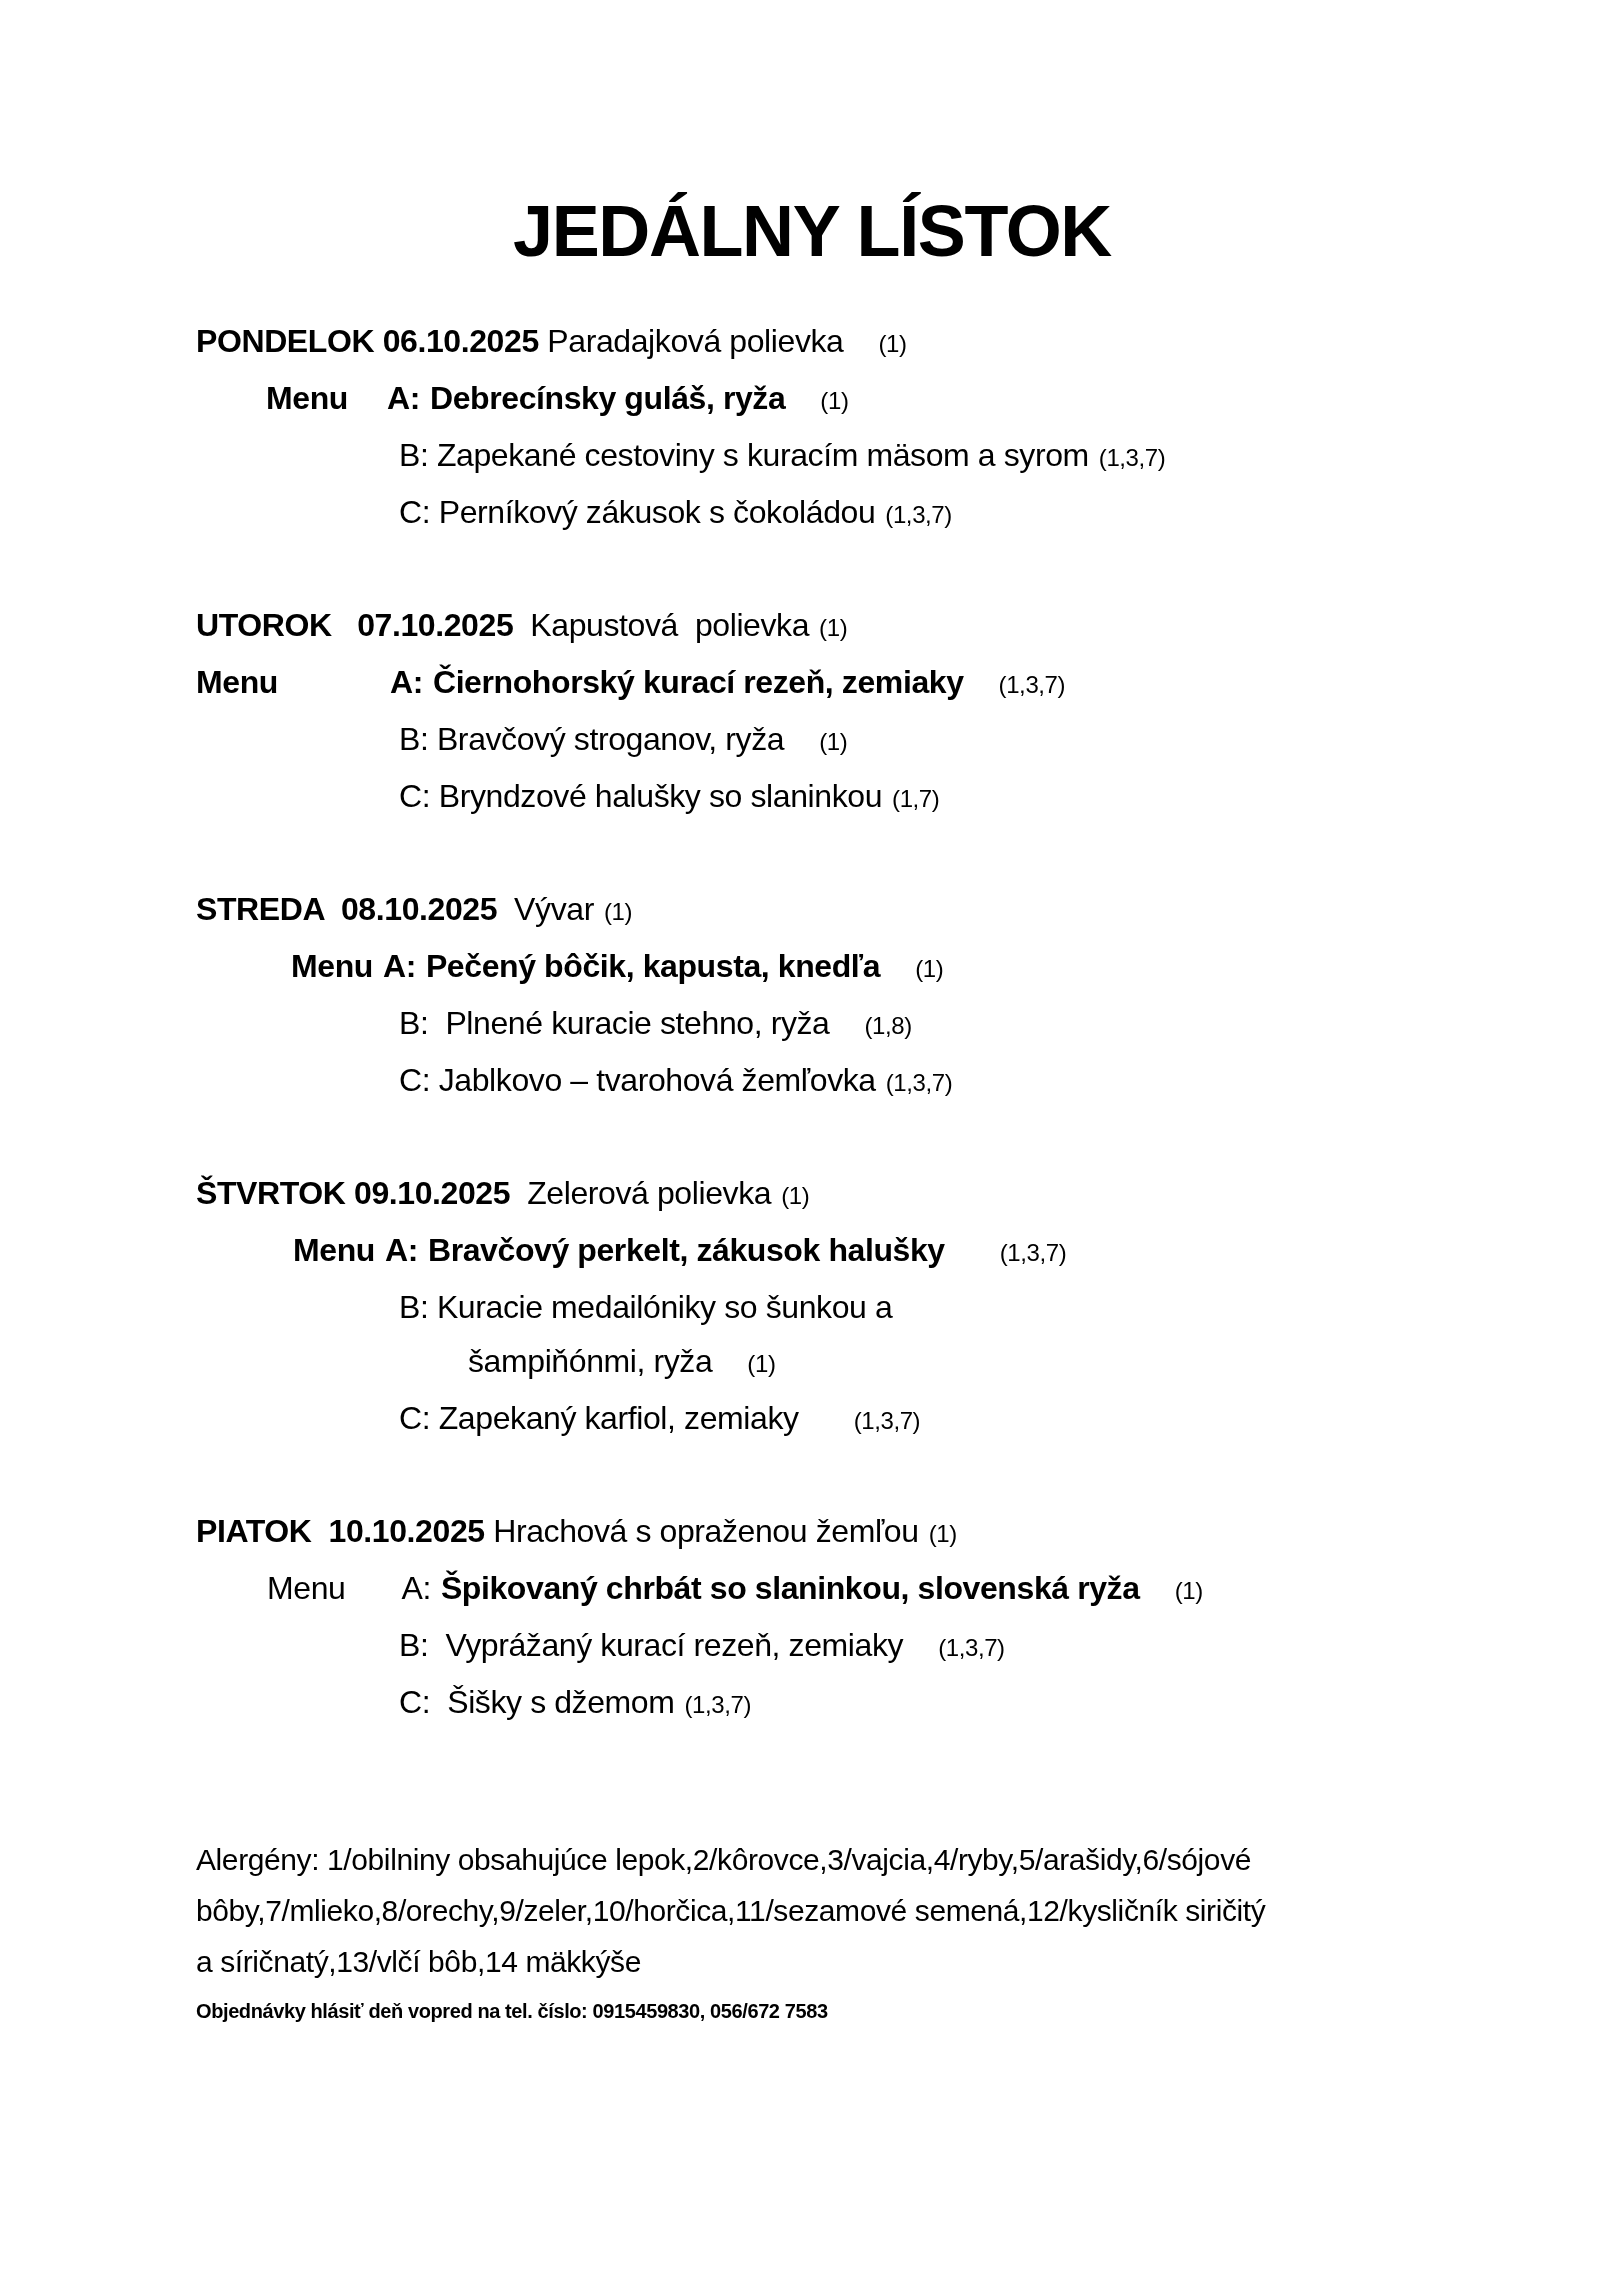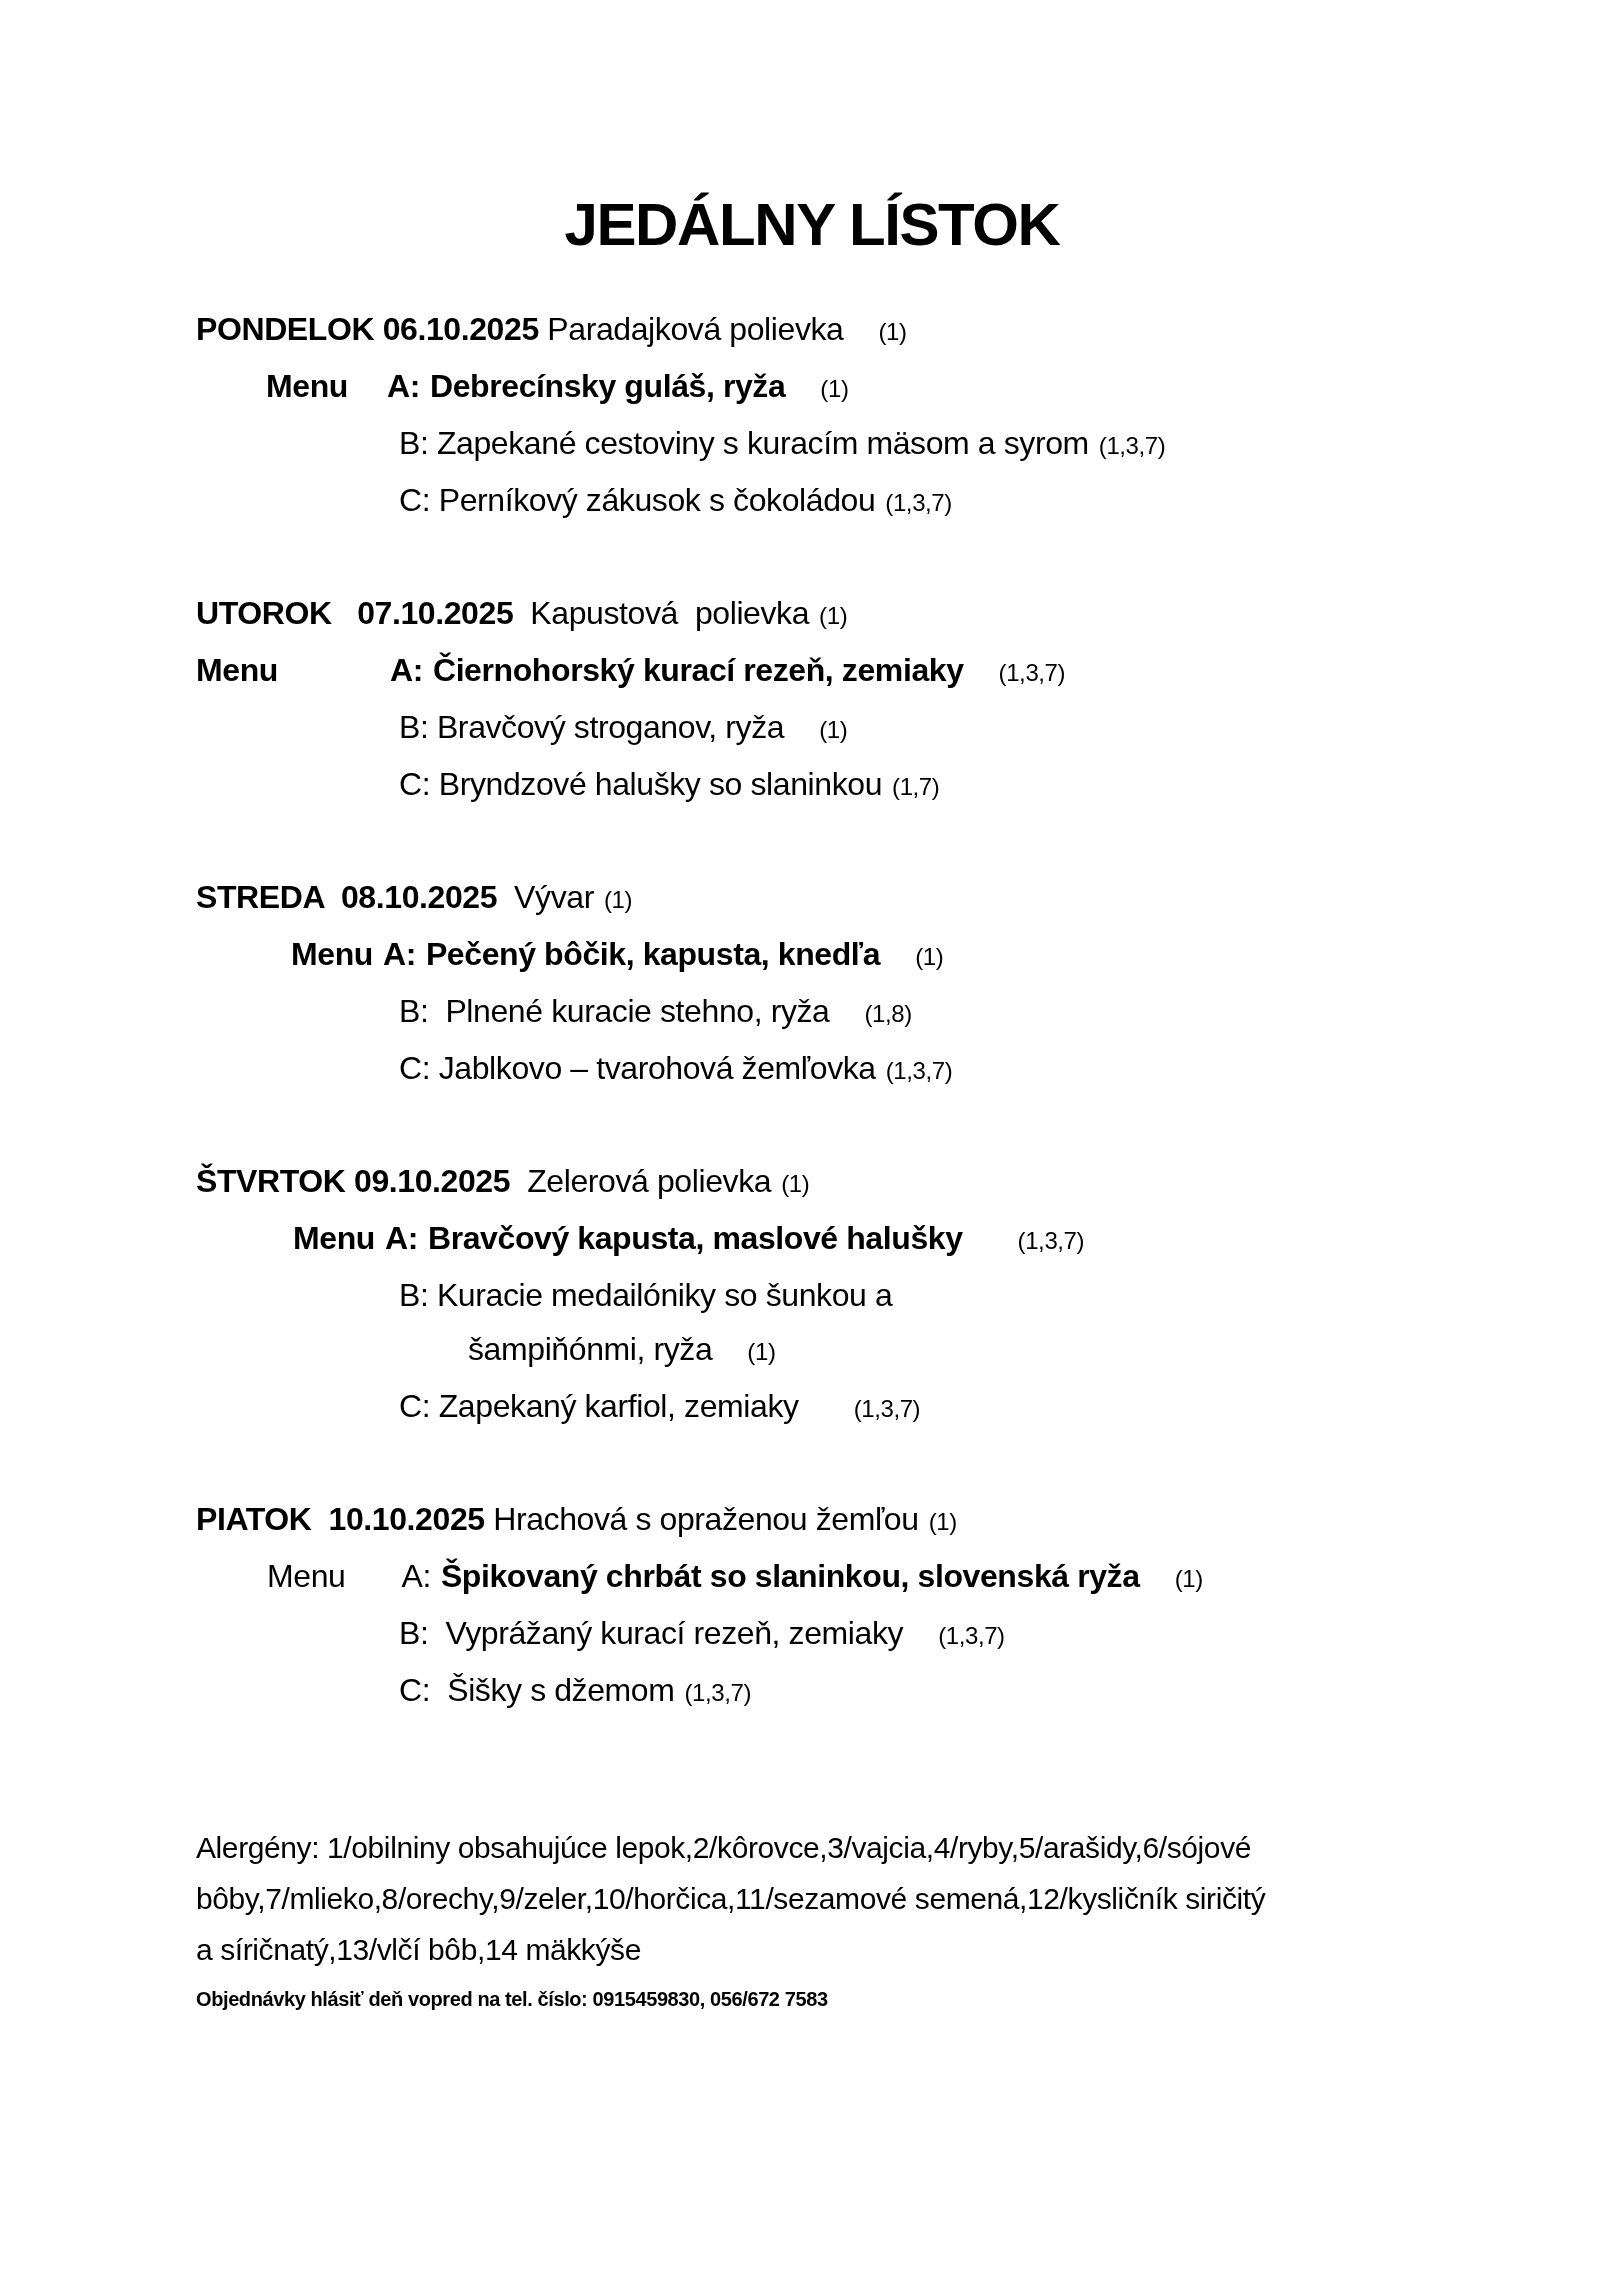--- a/index.html
+++ b/index.html
@@ -10,21 +10,21 @@
     background: #ffffff;
     color: #000000;
     font-family: "Liberation Sans", "DejaVu Sans", sans-serif;
     overflow: hidden;
   }
   .t { white-space: pre-wrap; }
   .b { font-weight: 700; }
   .title {
     padding-top: 195px;
     text-align: center;
-    font-size: 60px;
+    font-size: 72px;
     font-weight: 700;
     letter-spacing: -1.4px;
     line-height: 1;
   }
   .content {
     margin-left: 196px;
     margin-right: 113px;
     font-size: 32px;
     line-height: 54px;
     letter-spacing: -0.4px;
@@ -109,21 +109,21 @@
       <div class="line item">
         <span class="t">C: Jablkovo – tvarohová žemľovka</span><span class="alg t">(1,3,7)</span>
       </div>
     </div>
 
     <div class="day day-3">
       <div class="line">
         <span class="b t">ŠTVRTOK 09.10.2025</span><span class="t">  Zelerová polievka</span><span class="alg t">(1)</span>
       </div>
       <div class="line">
-        <span class="menu-label t">Menu</span><span class="a-label t">A:</span><span class="a-text t">Bravčový kapusta, maslové halušky</span><span class="alg alg-xwide t">(1,3,7)</span>
+        <span class="menu-label t">Menu</span><span class="a-label t">A:</span><span class="a-text t">Bravčový perkelt, zákusok halušky</span><span class="alg alg-xwide t">(1,3,7)</span>
       </div>
       <div class="line item">
         <span class="t">B: Kuracie medailóniky so šunkou a</span>
       </div>
       <div class="line item-cont">
         <span class="t">šampiňónmi, ryža</span><span class="alg alg-wide t">(1)</span>
       </div>
       <div class="line item">
         <span class="t">C: Zapekaný karfiol, zemiaky</span><span class="alg alg-xwide t">(1,3,7)</span>
       </div>

